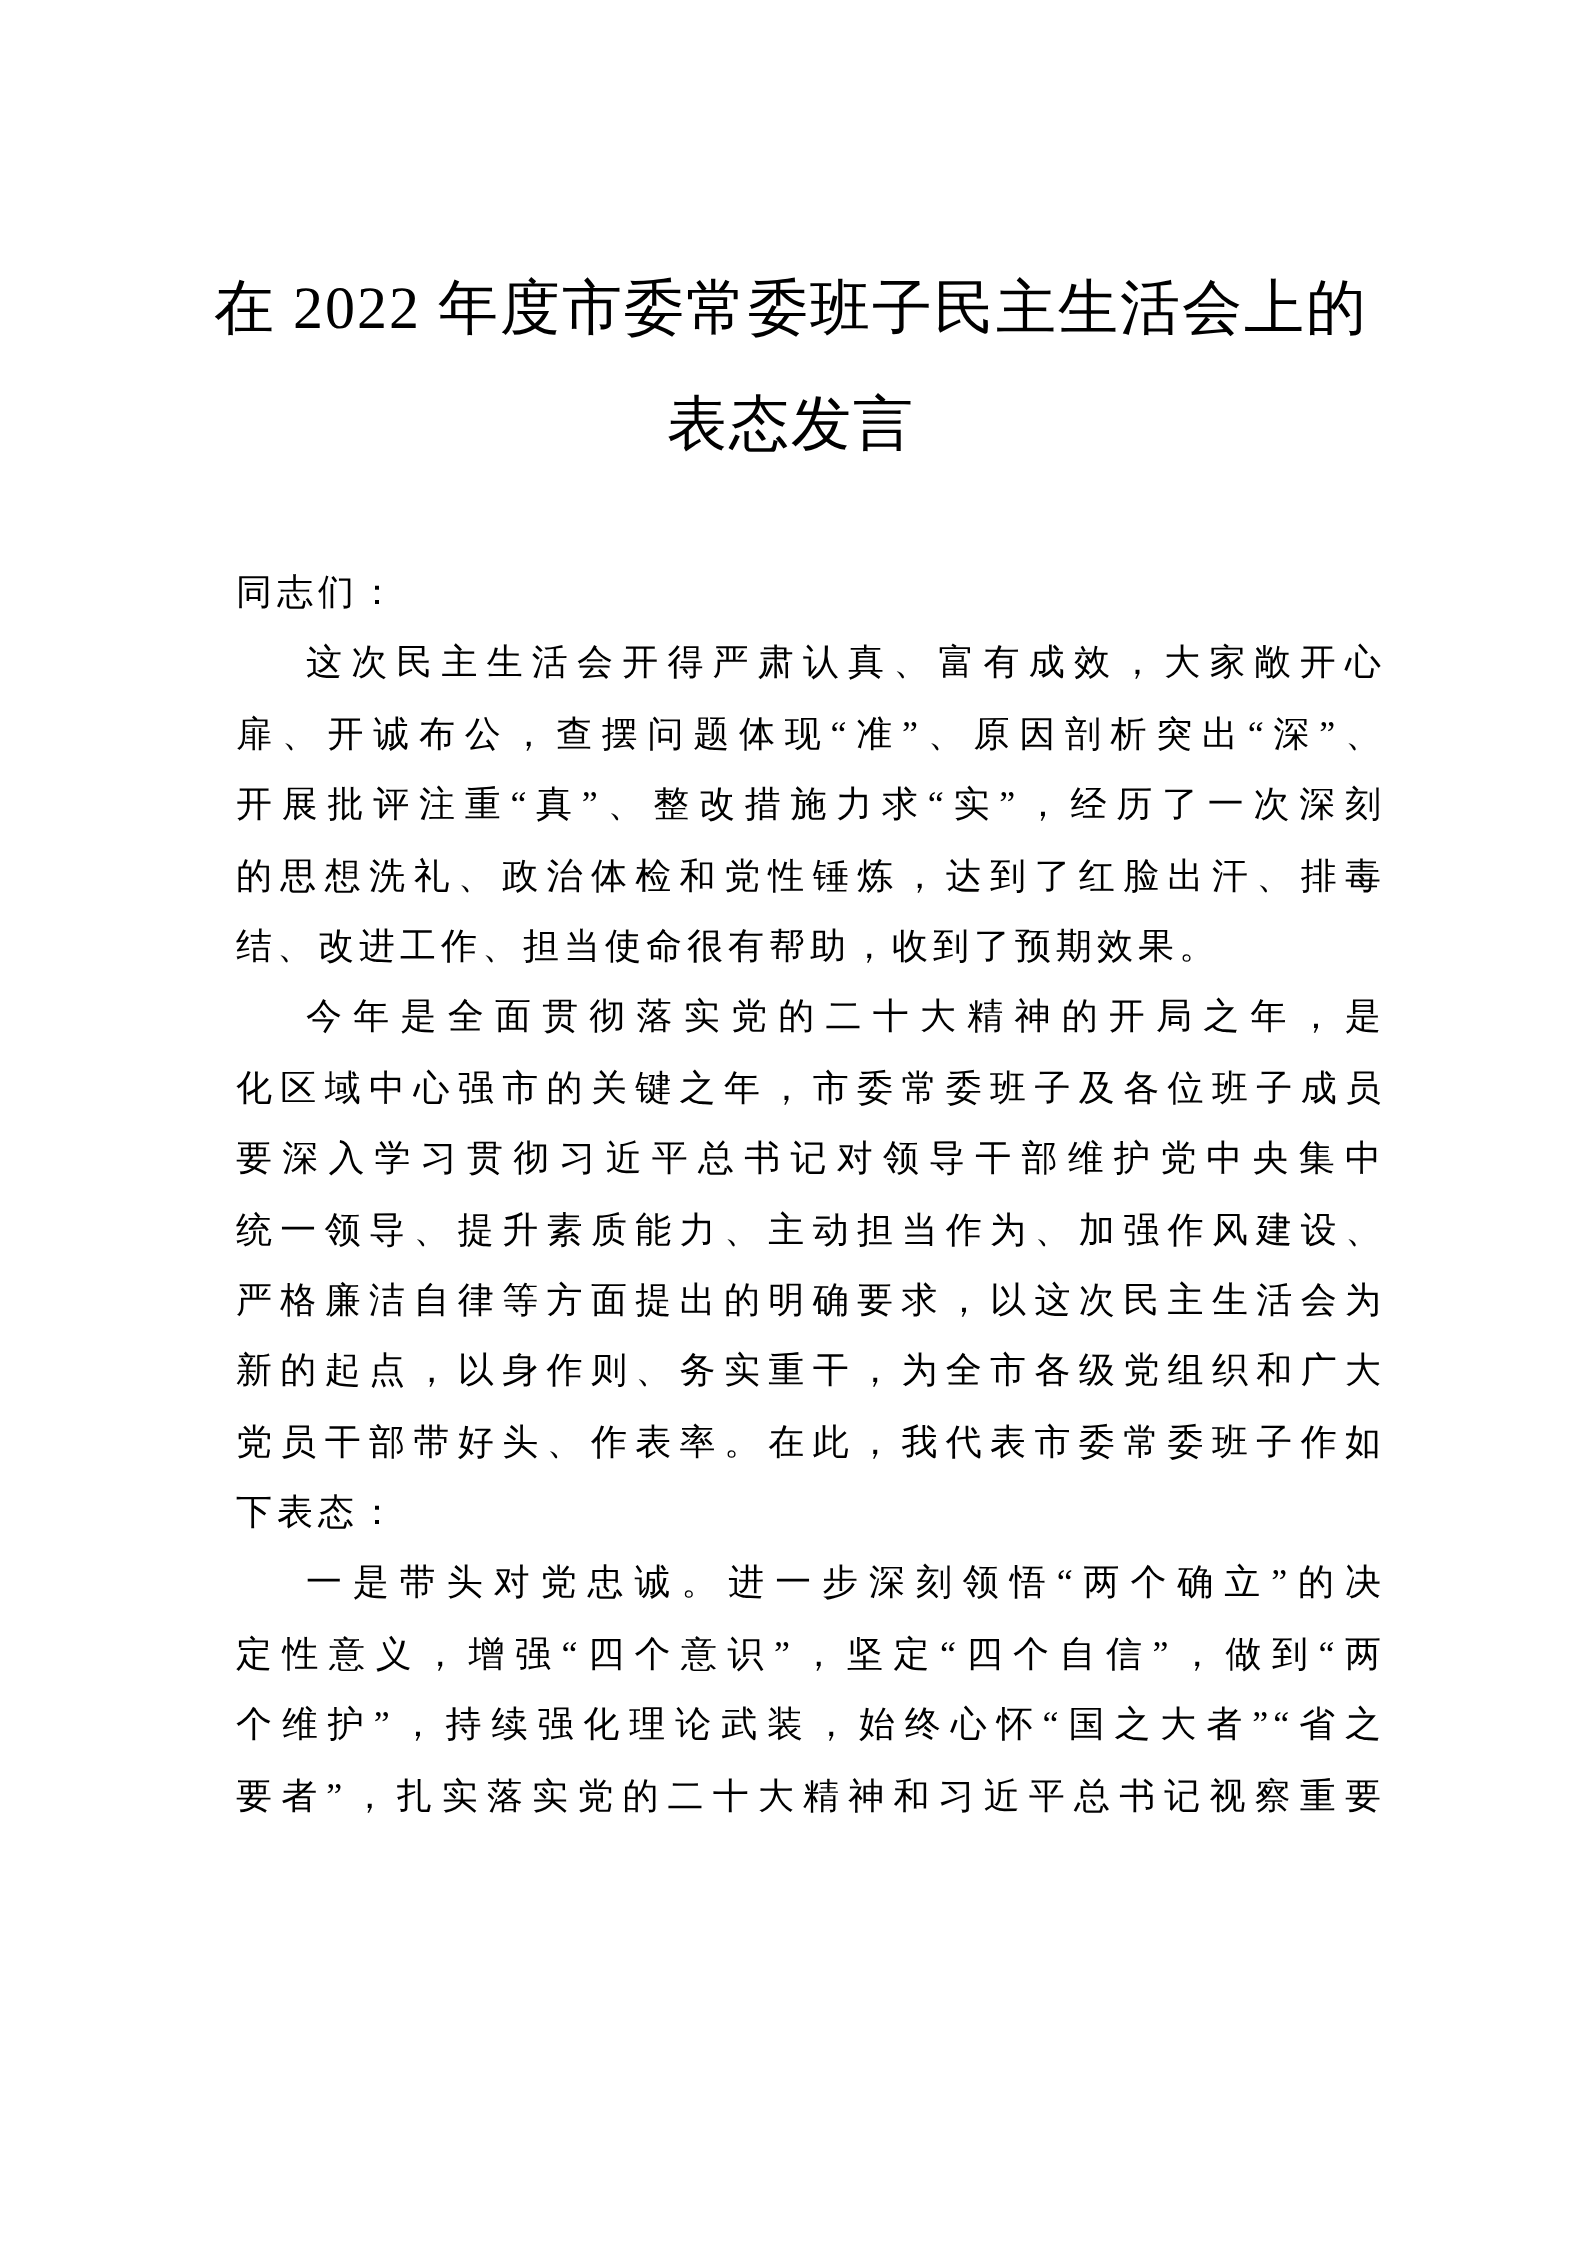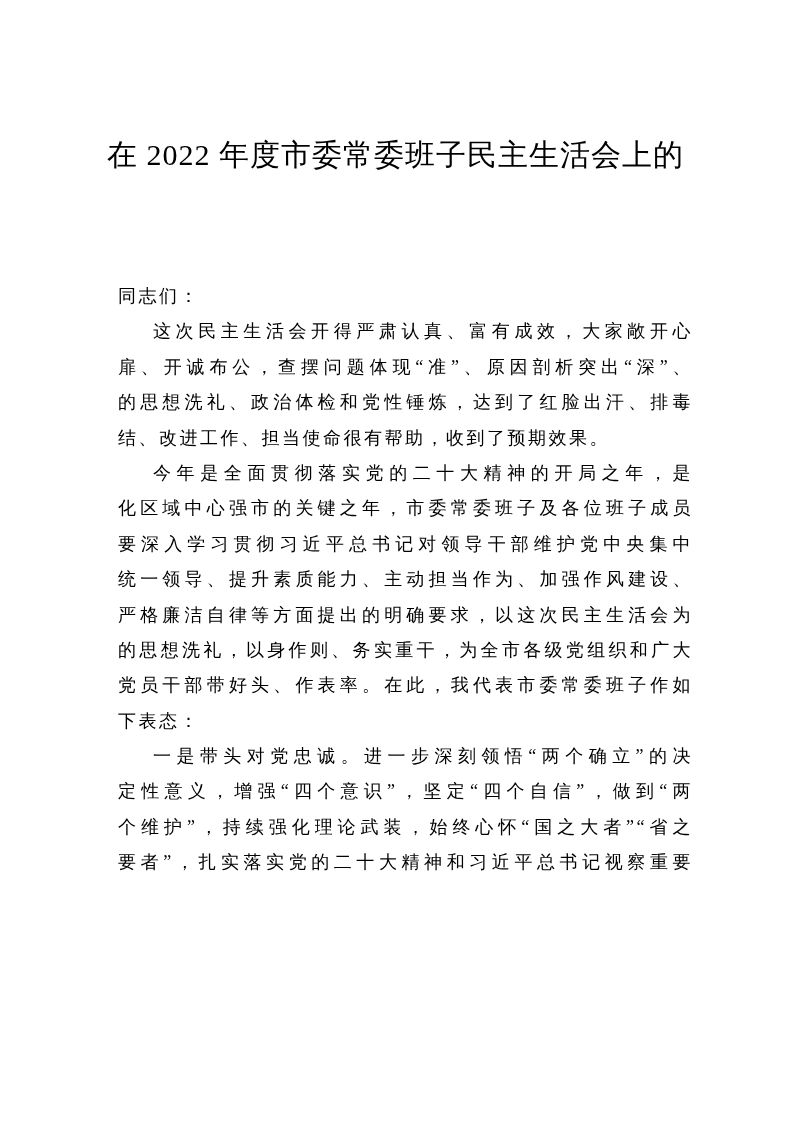--- a/index.html
+++ b/index.html
@@ -51,33 +51,35 @@
   .body-line.indent {
     padding-left: 35px;
   }
 </style>
 </head>
 <body>
 
 <div class="page">
   <div class="doc-title">
       <div class="title-line">在 2022 年度市委常委班子民主生活会上的</div>
+      <div class="title-line">表态发言</div>
     </div>
   <div class="doc-body">
       <div class="body-line">同志们：</div>
       <div class="body-line indent justify">这次民主生活会开得严肃认真、富有成效，大家敞开心</div>
       <div class="body-line justify">扉、开诚布公，查摆问题体现“准”、原因剖析突出“深”、</div>
+      <div class="body-line justify">开展批评注重“真”、整改措施力求“实”，经历了一次深刻</div>
       <div class="body-line justify">的思想洗礼、政治体检和党性锤炼，达到了红脸出汗、排毒</div>
       <div class="body-line">结、改进工作、担当使命很有帮助，收到了预期效果。</div>
       <div class="body-line indent justify">今年是全面贯彻落实党的二十大精神的开局之年，是</div>
       <div class="body-line justify">化区域中心强市的关键之年，市委常委班子及各位班子成员</div>
       <div class="body-line justify">要深入学习贯彻习近平总书记对领导干部维护党中央集中</div>
       <div class="body-line justify">统一领导、提升素质能力、主动担当作为、加强作风建设、</div>
       <div class="body-line justify">严格廉洁自律等方面提出的明确要求，以这次民主生活会为</div>
-      <div class="body-line justify">的思想洗礼，以身作则、务实重干，为全市各级党组织和广大</div>
+      <div class="body-line justify">新的起点，以身作则、务实重干，为全市各级党组织和广大</div>
       <div class="body-line justify">党员干部带好头、作表率。在此，我代表市委常委班子作如</div>
       <div class="body-line">下表态：</div>
       <div class="body-line indent justify">一是带头对党忠诚。进一步深刻领悟“两个确立”的决</div>
       <div class="body-line justify">定性意义，增强“四个意识”，坚定“四个自信”，做到“两</div>
       <div class="body-line justify">个维护”，持续强化理论武装，始终心怀“国之大者”“省之</div>
       <div class="body-line justify">要者”，扎实落实党的二十大精神和习近平总书记视察重要</div>
     </div>
 </div>
 
 </body></html>

